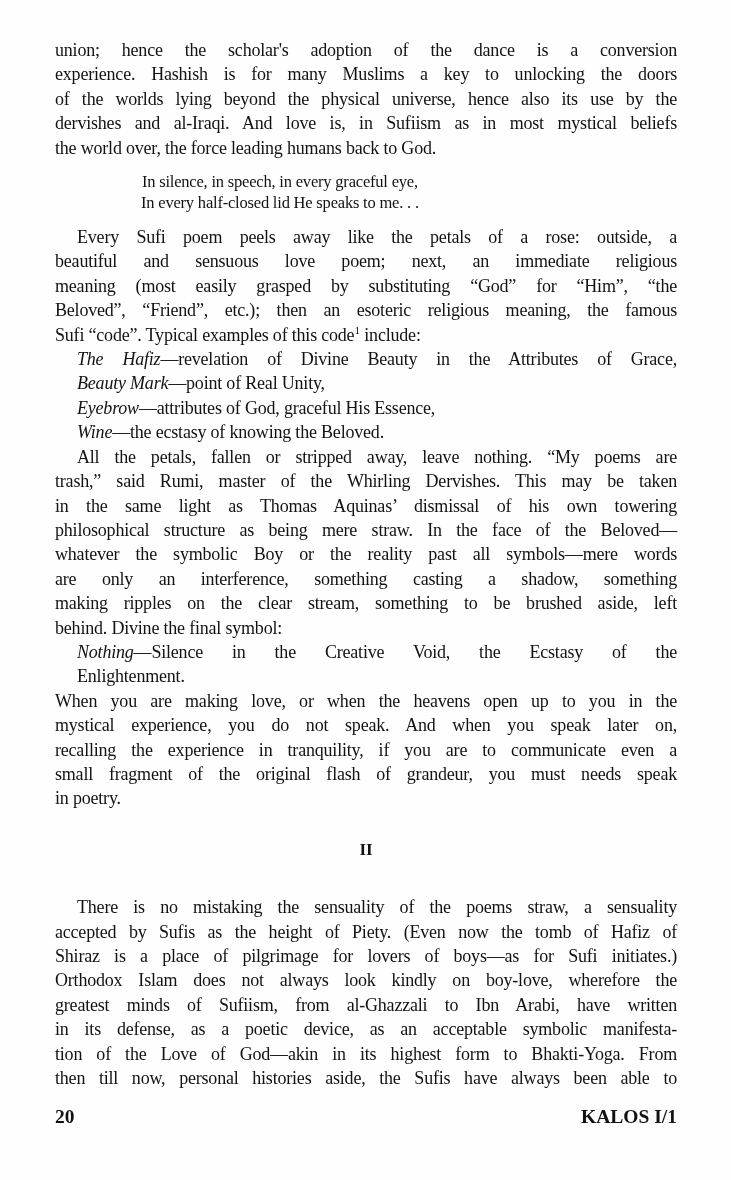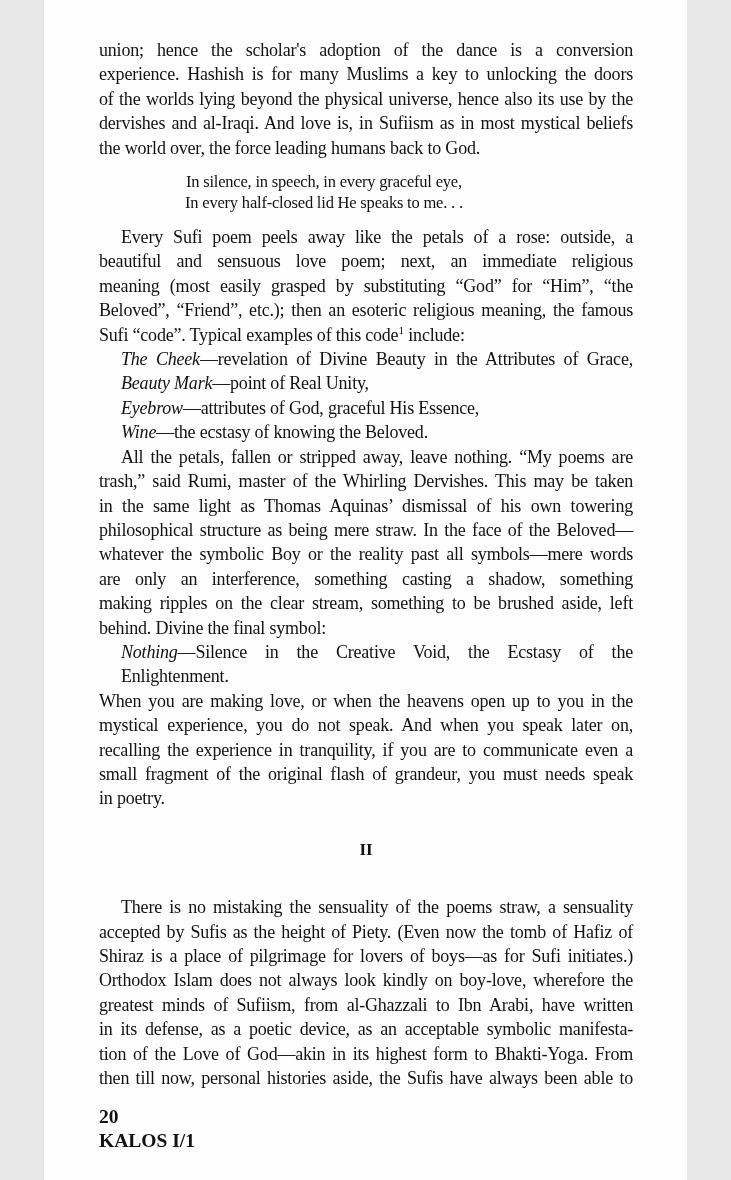--- a/index.html
+++ b/index.html
@@ -2,21 +2,21 @@
 <html><head>
 <meta charset="utf-8">
 <style>
   html, body {
     margin: 0;
     padding: 0;
     background: #e8e8e8;
   }
   .page {
     position: relative;
-    width: 643px;
+    width: 731px;
     height: 1180px;
     margin: 0 auto;
     background: #fefefe;
     color: #121212;
     font-family: "Liberation Serif", serif;
     overflow: hidden;
   }
   .body-col {
     position: absolute;
     left: 55px;
@@ -72,21 +72,20 @@
     position: absolute;
     left: 55px;
     right: 54px;
     top: 1105px;
     display: flex;
     justify-content: space-between;
     align-items: baseline;
     font-weight: 700;
     font-size: 19.5px;
     line-height: 24px;
-    flex-direction: column;
   }
 </style>
 </head>
 <body>
 
 <div class="page">
   <main class="body-col" id="body-col">
       <div class="block-para">
         <div class="tline l-just"><span>union; hence the scholar's adoption of the dance is a conversion</span></div>
         <div class="tline l-just"><span>experience. Hashish is for many Muslims a key to unlocking the doors</span></div>
@@ -99,21 +98,21 @@
         <div class="tline l-left"><span>In every half-closed lid He speaks to me. . .</span></div>
       </div>
       <div class="block-para">
         <div class="tline l-just first-indent"><span>Every Sufi poem peels away like the petals of a rose: outside, a</span></div>
         <div class="tline l-just"><span>beautiful and sensuous love poem; next, an immediate religious</span></div>
         <div class="tline l-just"><span>meaning (most easily grasped by substituting “God” for “Him”, “the</span></div>
         <div class="tline l-just"><span>Beloved”, “Friend”, etc.); then an esoteric religious meaning, the famous</span></div>
         <div class="tline l-left"><span>Sufi “code”. Typical examples of this code</span><sup>1</sup><span> include:</span></div>
       </div>
       <div class="block-item">
-        <div class="tline l-just"><i>The Cheek</i><span>—revelation of Divine Beauty in the Attributes of Grace,</span></div>
+        <div class="tline l-just"><i>The Hafiz</i><span>—revelation of Divine Beauty in the Attributes of Grace,</span></div>
       </div>
       <div class="block-item">
         <div class="tline l-left"><i>Beauty Mark</i><span>—point of Real Unity,</span></div>
       </div>
       <div class="block-item">
         <div class="tline l-left"><i>Eyebrow</i><span>—attributes of God, graceful His Essence,</span></div>
       </div>
       <div class="block-item">
         <div class="tline l-left"><i>Wine</i><span>—the ecstasy of knowing the Beloved.</span></div>
       </div>

